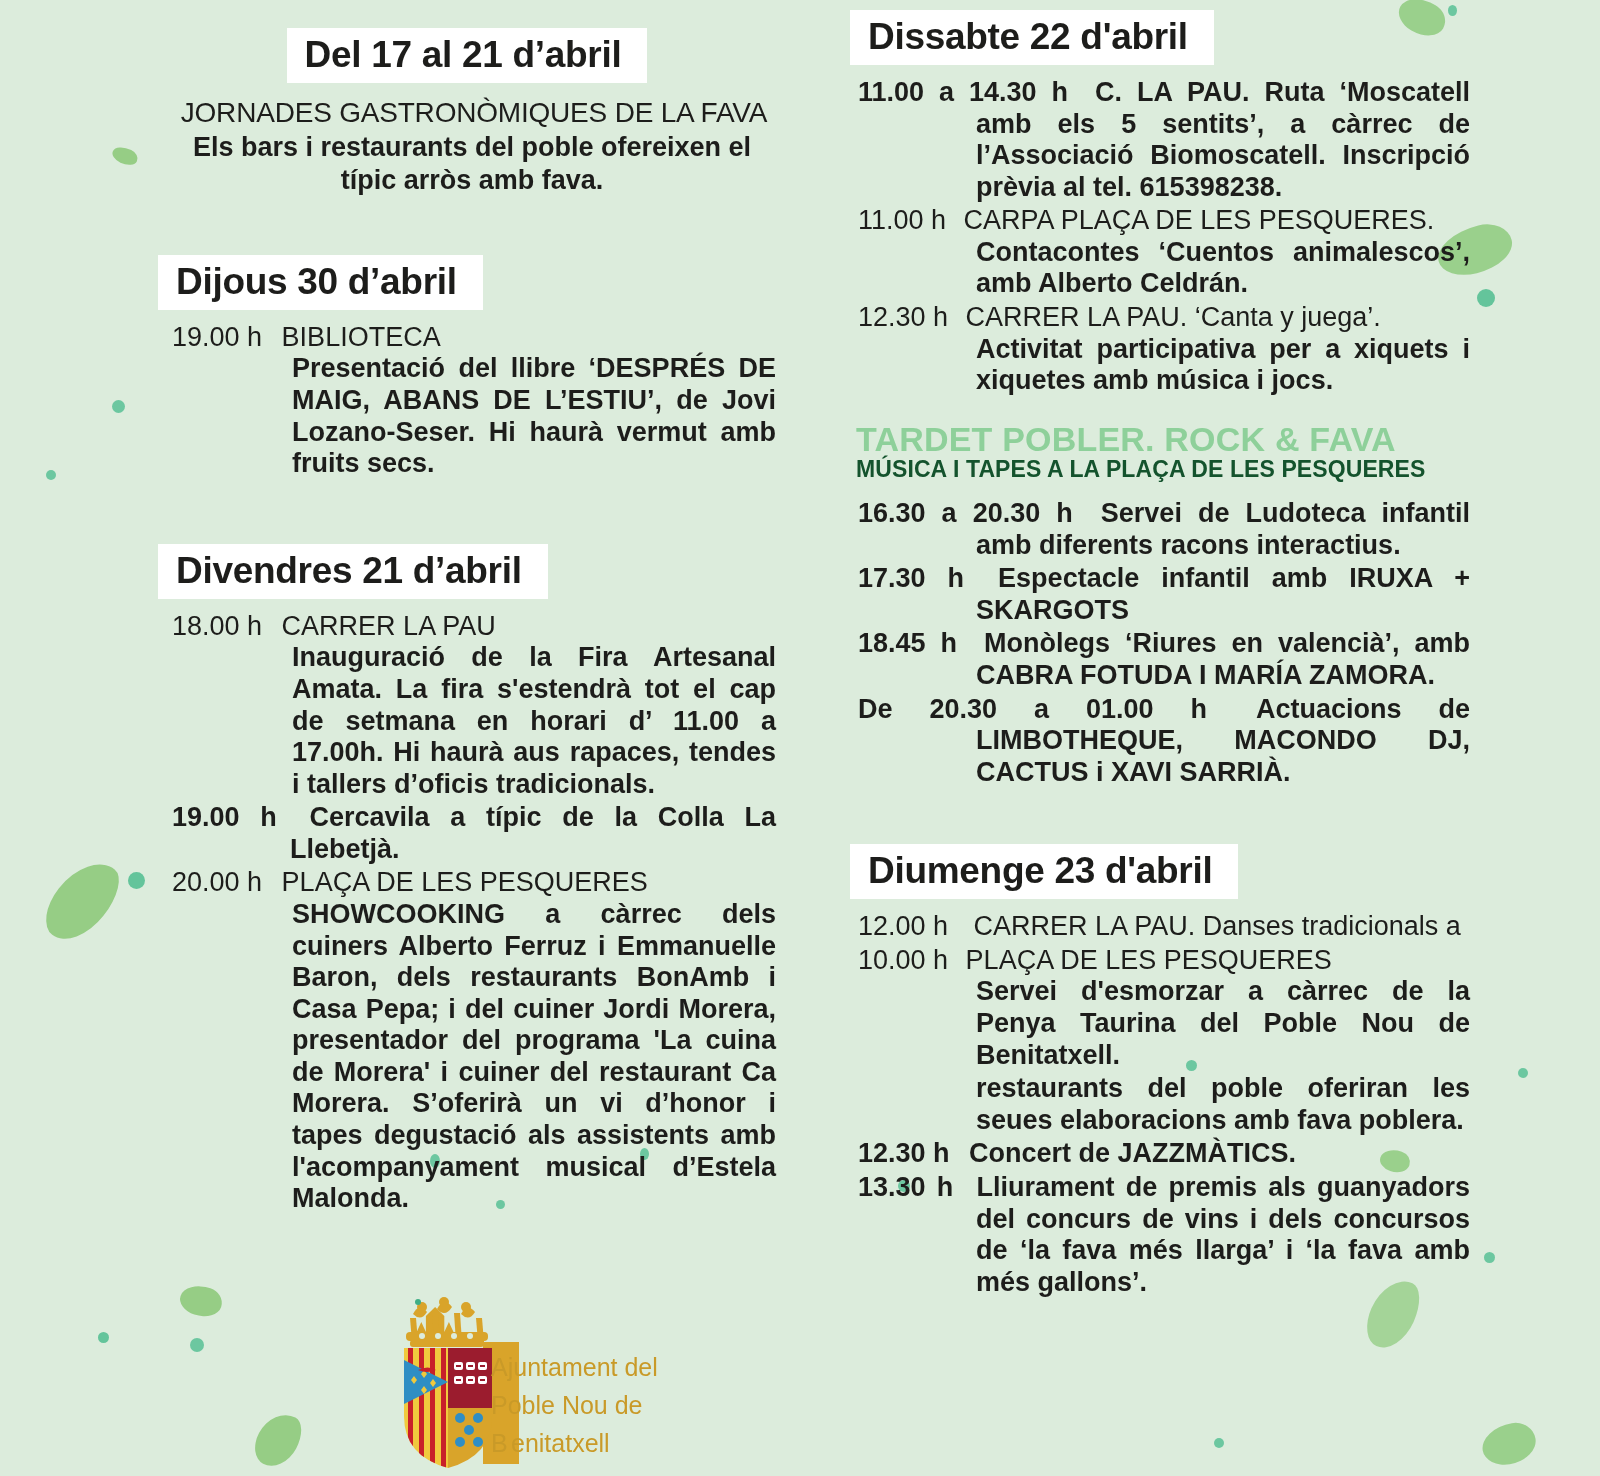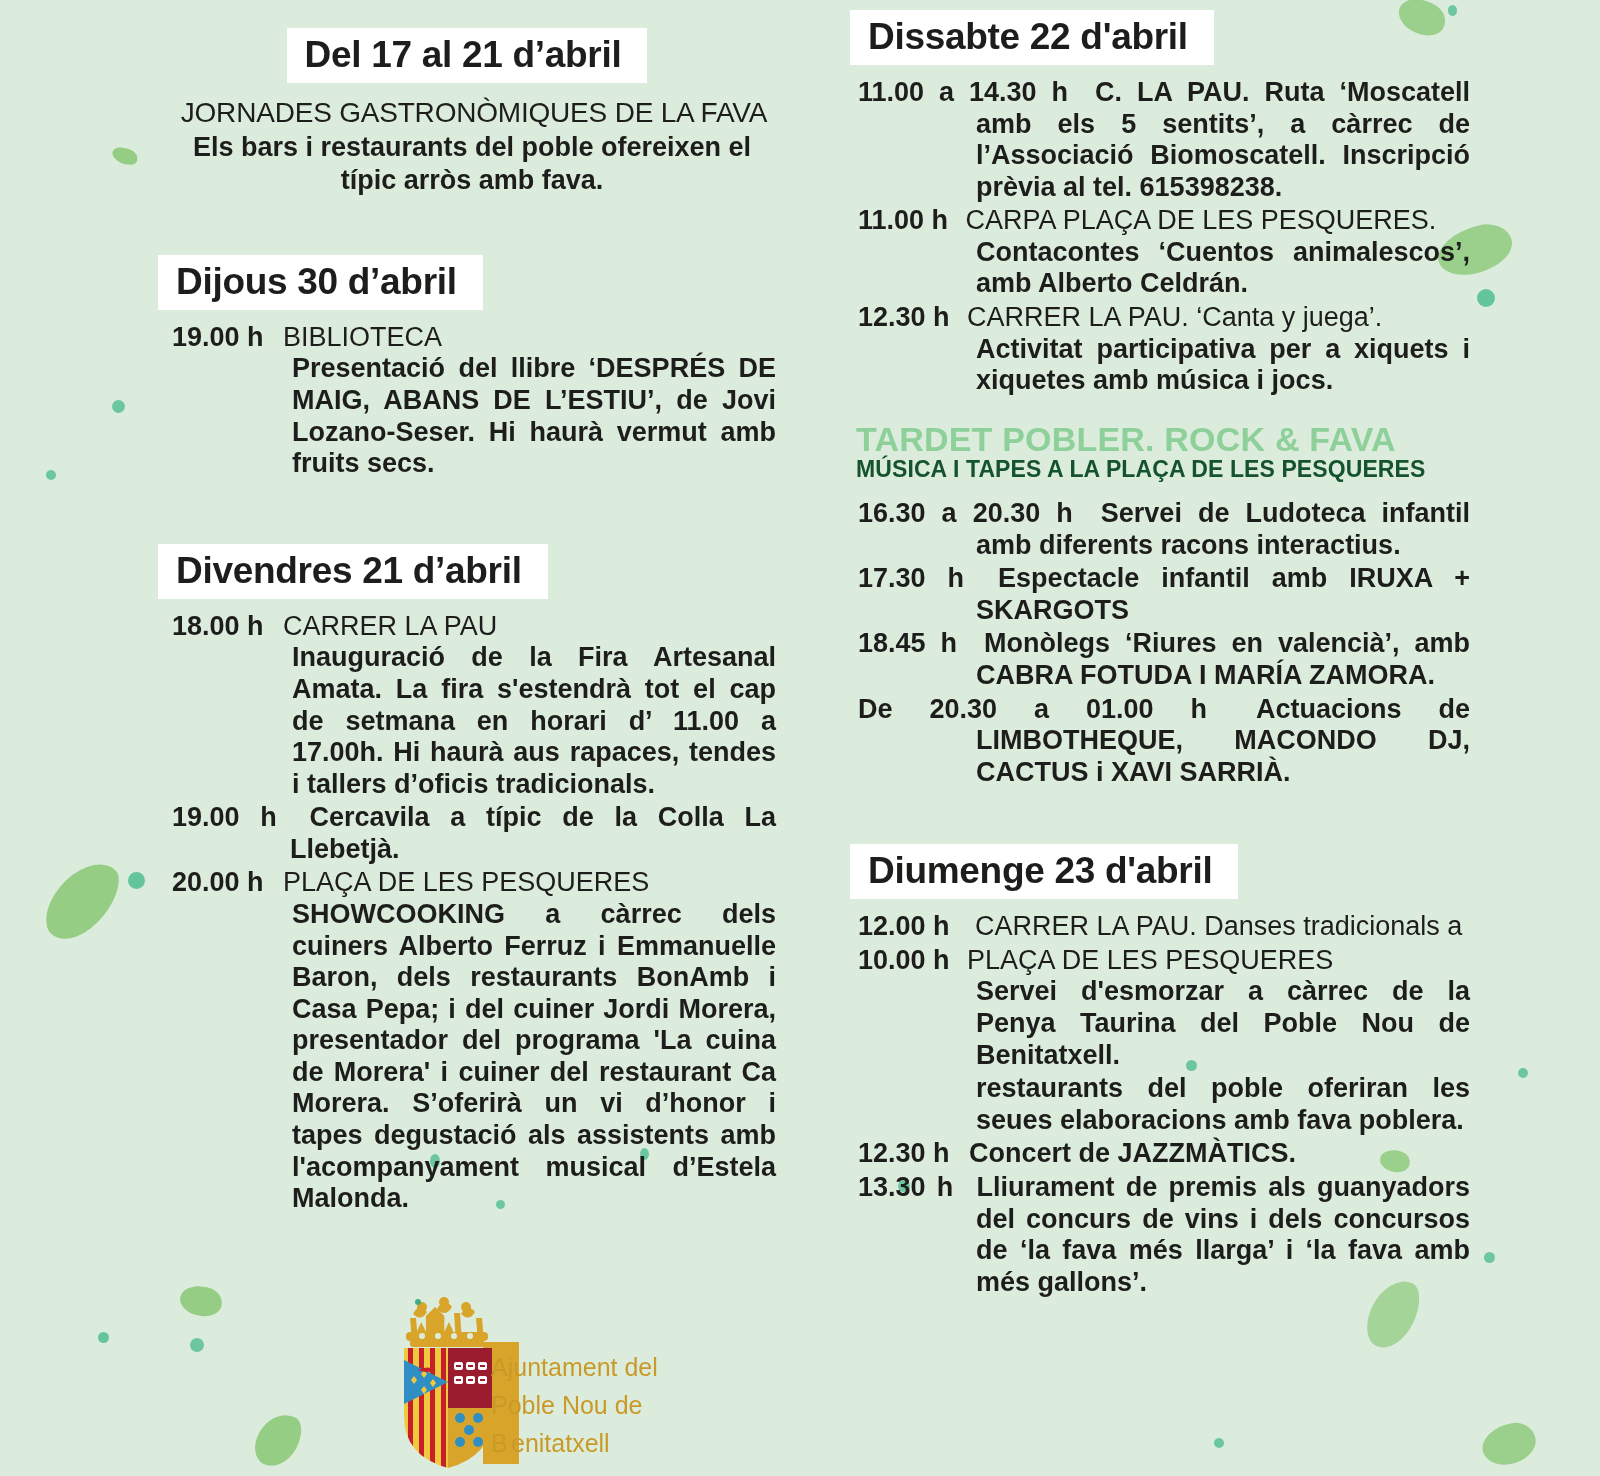--- a/index.html
+++ b/index.html
@@ -62,21 +62,21 @@
     margin:0 0 2px 0;
     font-size:27px;
     line-height:1.17;
   }
   .ev .first{
     display:block;
     text-indent:-120px;
     padding-left:120px;
   }
   .ev .time{
-    font-weight:bold;
+    font-weight:normal;
     white-space:nowrap;
   }
   .ev .head{
     font-weight:normal;
   }
   .ev .desc{
     display:block;
     margin-left:120px;
     text-align:justify;
     text-justify:inter-word;

